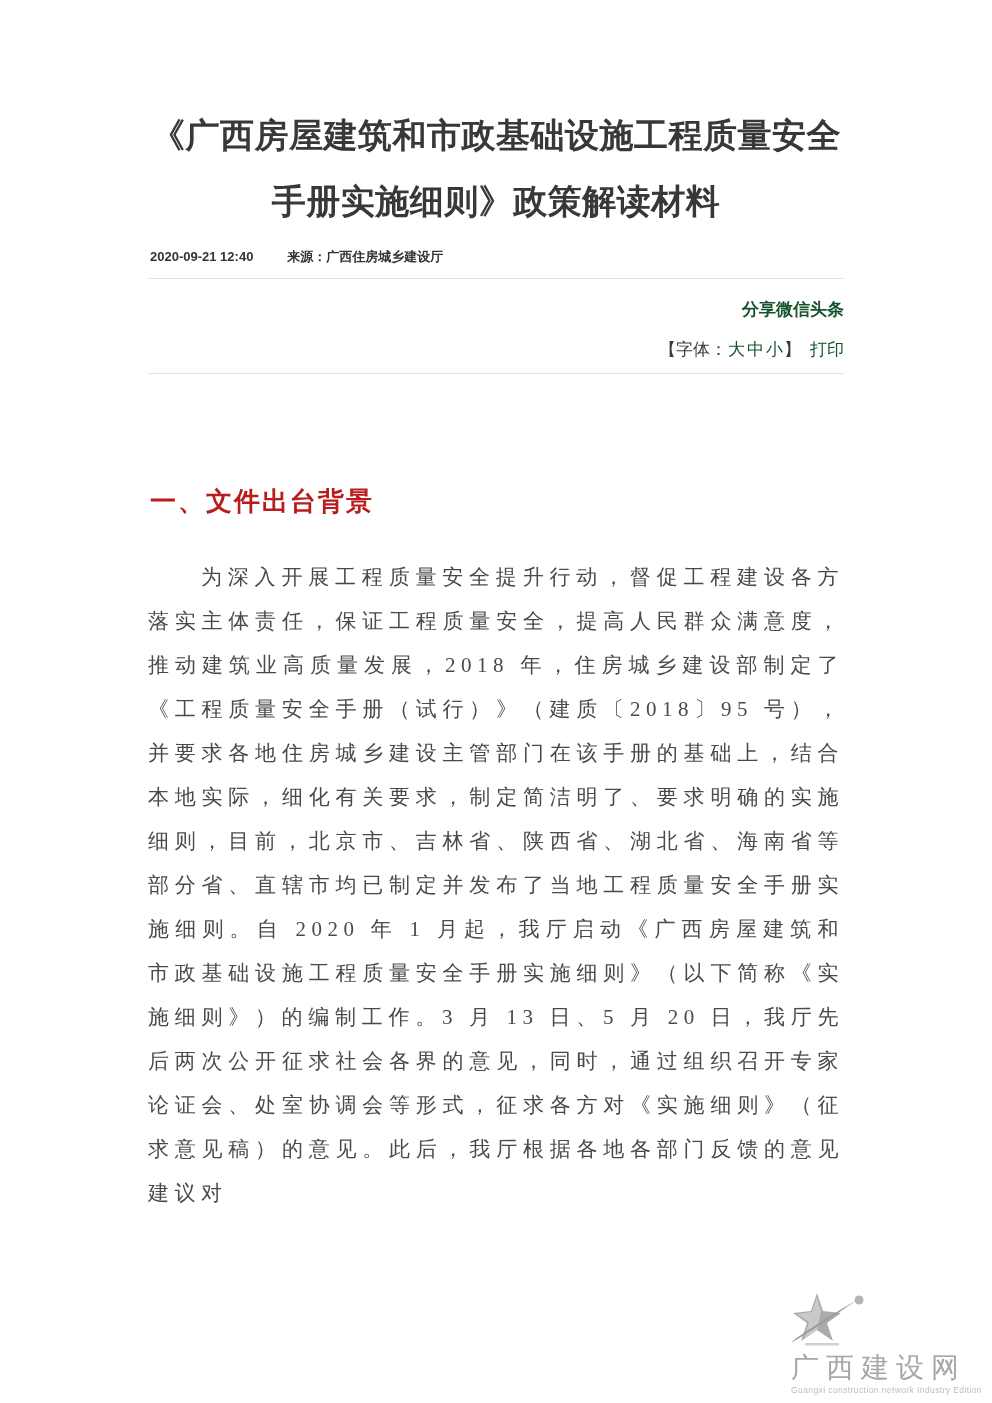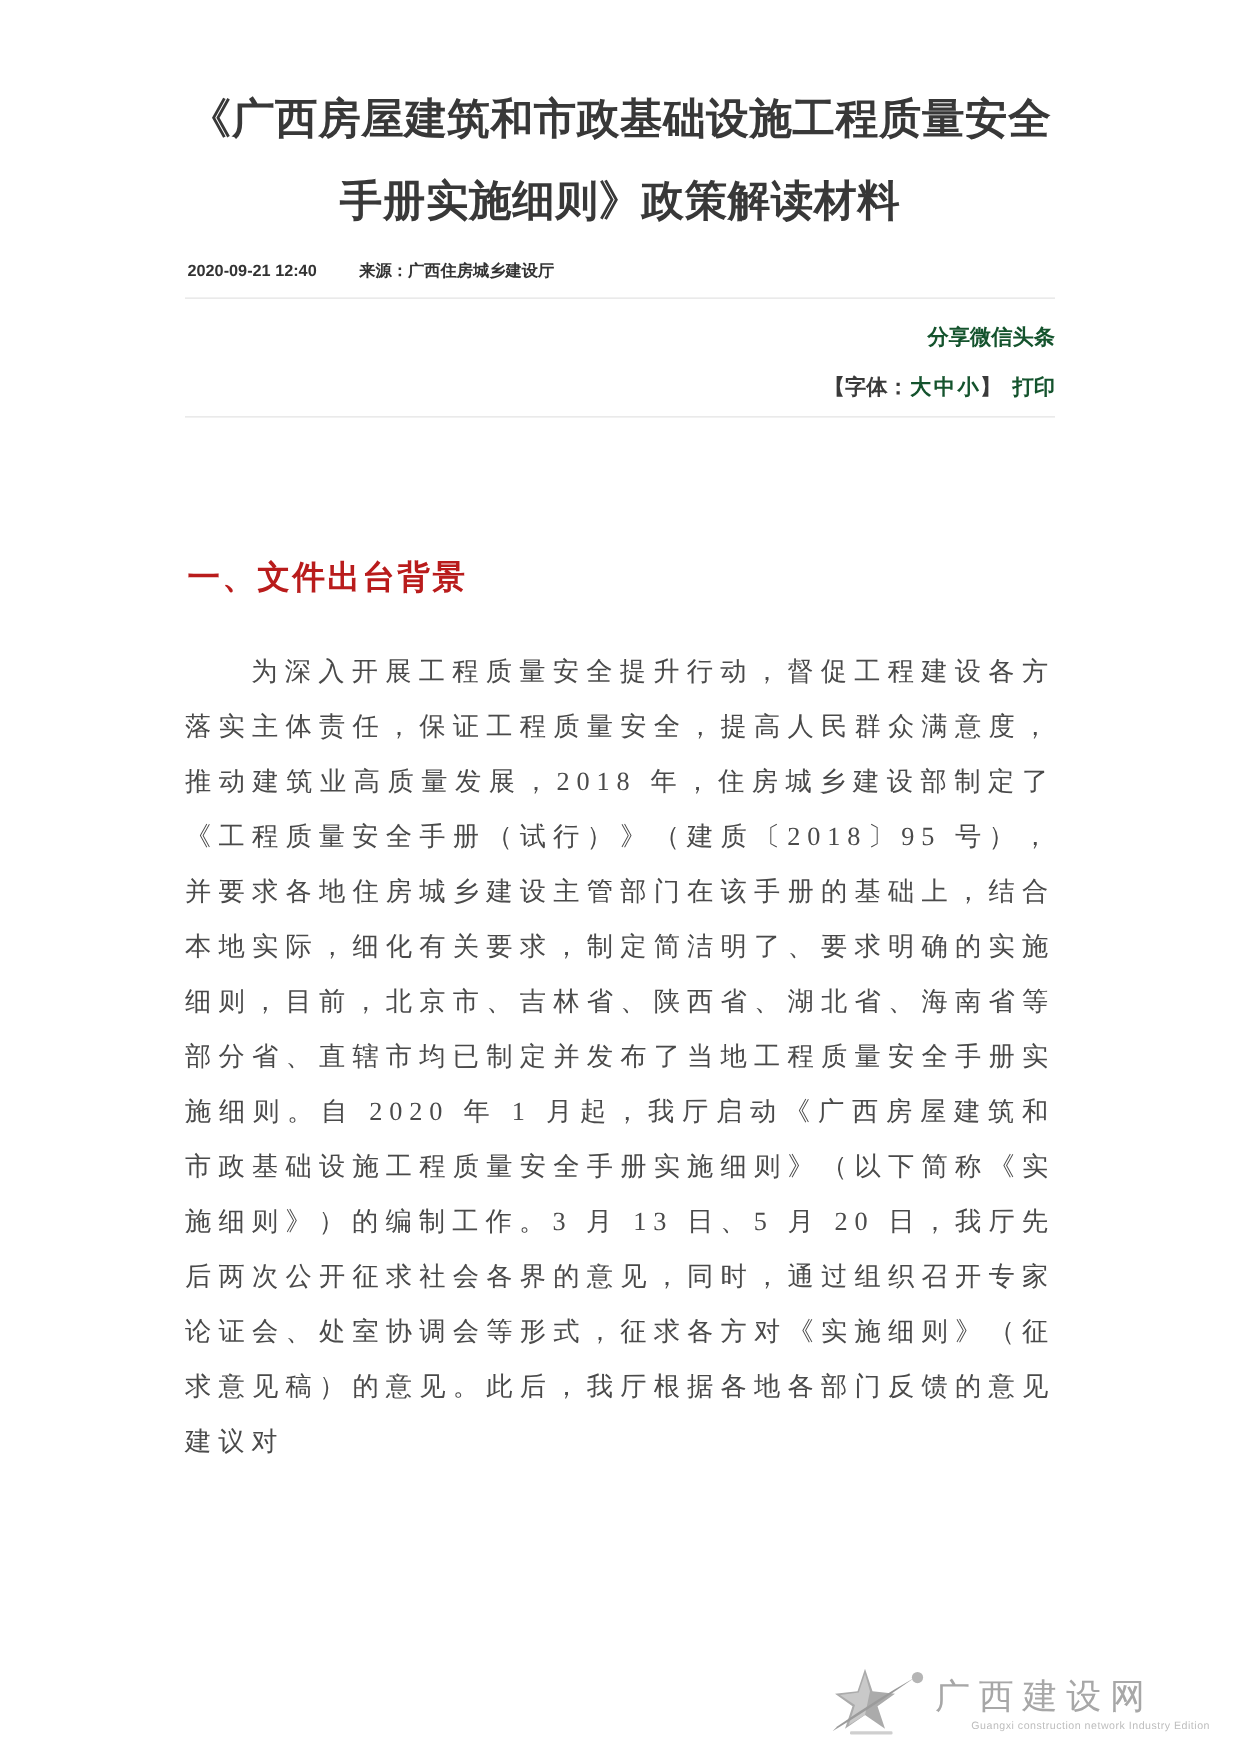--- a/index.html
+++ b/index.html
@@ -3,42 +3,42 @@
 <meta charset="utf-8">
 <style>
   * { box-sizing: border-box; }
   html, body { margin: 0; padding: 0; background: #ffffff; }
   body {
     width: 992px; height: 1403px;
     position: relative; overflow: hidden;
     font-family: "Liberation Sans", sans-serif;
     color: #383838;
   }
-  .container { width: 696px; margin: 0 auto; padding-top: 62px; }
+  .container { width: 696px; margin: 0 auto; padding-top: 102px; }
 
   .title {
     margin: 0 0 10px 0;
     font-size: 34px; font-weight: bold; color: #383838;
     text-align: center; line-height: 66px; letter-spacing: 0.5px;
   }
 
   .meta-row {
     font-size: 13px; font-weight: bold; color: #333333;
     padding: 4px 0 12px 2px;
   }
   .meta-row .datetime { margin-right: 34px; }
 
   .rule { border: none; border-top: 1px solid #e3e3e3; margin: 0; height: 0; }
 
   .share-row {
     text-align: right; font-size: 17px; font-weight: bold;
     margin-top: 20px; line-height: 22px;
   }
   .font-row {
-    text-align: right; font-size: 17px; font-weight: bold;
+    text-align: right; font-size: 17px; font-weight: normal;
     margin: 18px 0 12px 0; line-height: 22px;
   }
   .share-row a, .font-row a {
     color: #14532d; text-decoration: none; cursor: pointer;
   }
   .font-row .size-link { margin: 0 1px; }
   .font-row .print { margin-left: 9px; }
   .font-row .bracket, .font-row .prefix { color: #3a3a3a; }
 
   .section-heading {
@@ -49,33 +49,33 @@
 
   .body-text {
     margin: 36px 0 0 0;
     font-family: "Liberation Serif", serif;
     font-size: 21px; font-weight: normal; color: #4a4a4a;
     line-height: 44px; letter-spacing: 5.5px;
     text-align: justify; text-indent: 53px;
   }
 
   .footer-logo {
-    position: absolute; right: 24px; bottom: 8px;
-    display: flex; align-items: center;
+    position: absolute; right: 10px; bottom: 8px;
+    display: flex;  flex-direction: column;
   }
   .logo-mark { width: 82px; height: 62px; flex: 0 0 auto; }
   .logo-text { margin-left: 4px; }
   .logo-cn {
     font-family: "Liberation Serif", serif;
     font-size: 28px; color: #a7a7a7; letter-spacing: 7px;
     line-height: 30px; white-space: nowrap;
   }
   .logo-en {
     font-size: 8.5px; color: #bdbdbd; letter-spacing: 0.4px;
-    margin-top: 2px; white-space: nowrap; margin-left: 29px;
+    margin-top: 2px; white-space: nowrap;
   }
 </style>
 </head>
 <body>
 
 <div class="container">
 
   <h1 class="title">《广西房屋建筑和市政基础设施工程质量安全手册实施细则》政策解读材料</h1>
 
   <div class="meta-row">

